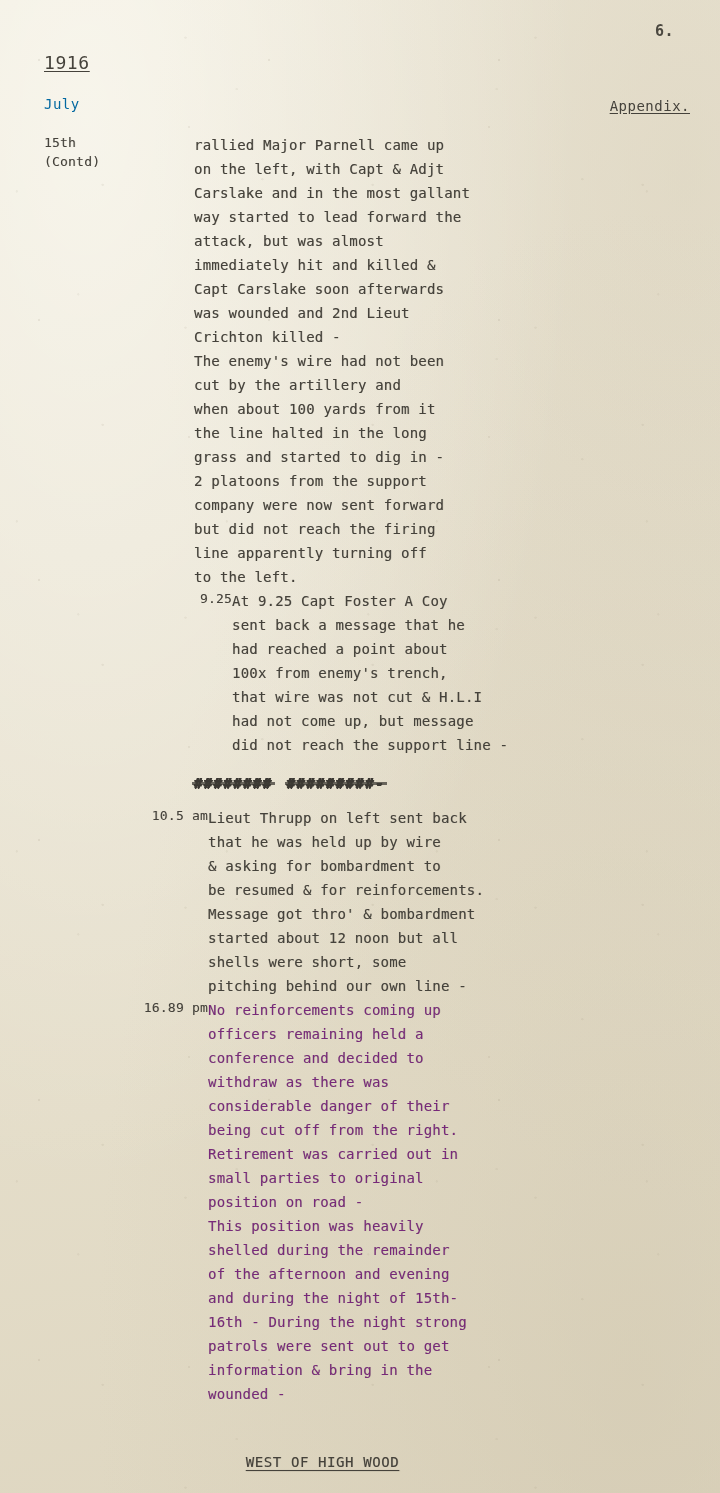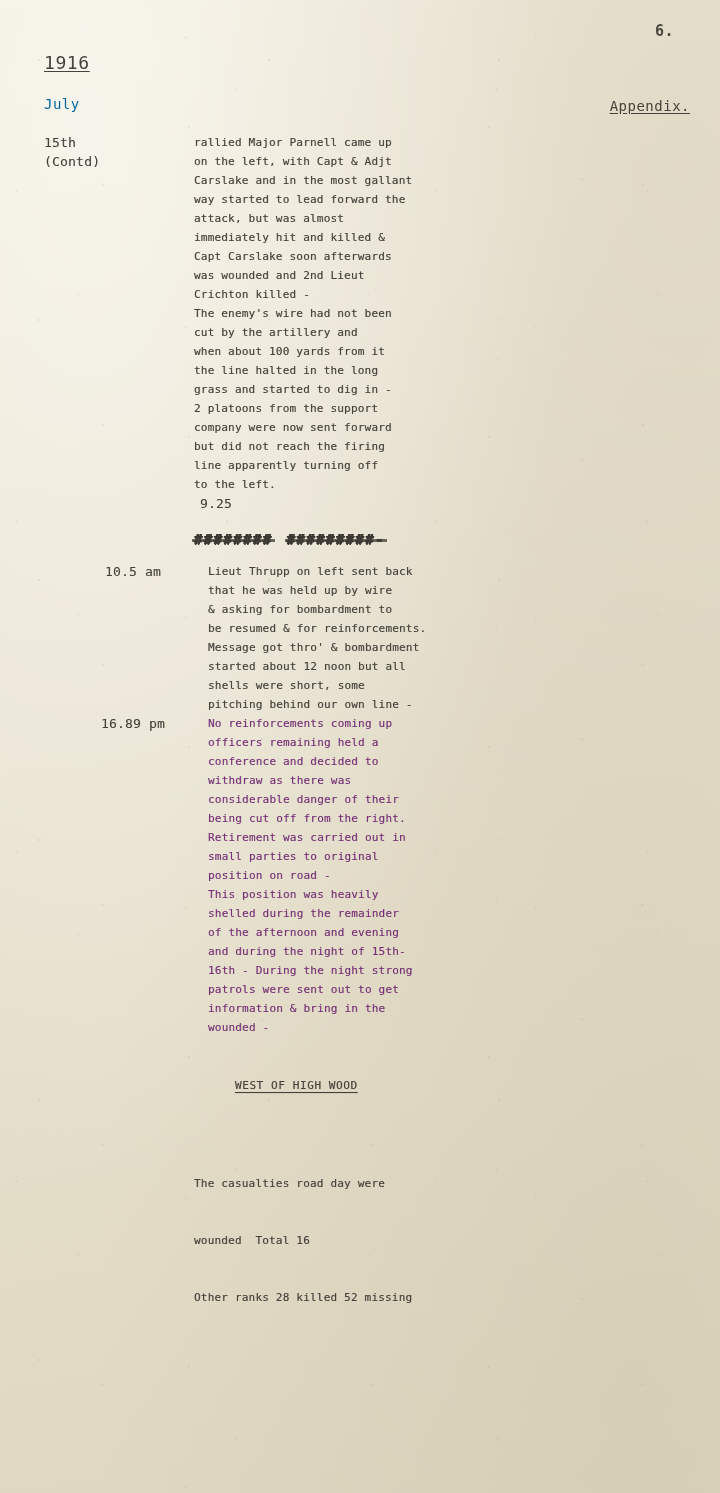--- a/index.html
+++ b/index.html
@@ -41,22 +41,22 @@
   }
   .page {
     position: absolute;
     inset: 0;
     color: #4a4740;
   }
 
   
   .tw {
     font-family: "DejaVu Sans Mono", monospace;
-    font-size: 11px;
-    line-height: 19px;
+    font-size: 14px;
+    line-height: 24px;
     letter-spacing: 0.2px;
     color: #45423b;
     white-space: pre-wrap;
     text-shadow: 0.4px 0.3px 0 rgba(70,66,58,0.30), -0.3px -0.2px 0 rgba(120,114,98,0.18);
   }
   .faded { color: #701a75; opacity: 0.92; }
 
   .page-number {
     position: absolute;
     top: 22px;
@@ -115,21 +115,21 @@
     line-height: 19.4px;
     color: #45423b;
     white-space: pre-wrap;
     text-shadow: 0.4px 0.3px 0 rgba(70,66,58,0.28);
   }
   .entry-time.indent-r {
     text-align: right;
     padding-left: 38px;
   }
   .entry-time.indent-r2 {
-    text-align: center;
+    text-align: right;
     padding-left: 14px;
   }
   .entry-body {
     flex: 1 1 auto;
   }
 
   .struck {
     margin: 16px 0 14px 0;
     padding-left: 150px;
   }
@@ -203,20 +203,27 @@
 grass and started to dig in -
 2 platoons from the support
 company were now sent forward
 but did not reach the firing
 line apparently turning off
 to the left.</div>
     </div>
 
     <div class="entry">
       <div class="entry-time tw indent-r">9.25</div>
+      <div class="entry-body tw">At 9.25 Capt Foster A Coy
+sent back a message that he
+had reached a point about
+100x from enemy's trench,
+that wire was not cut &amp; H.L.I
+had not come up, but message
+did not reach the support line -</div>
     </div>
 
     <div class="struck">
       <span class="blot">########</span><span class="blot gap">#########-</span>
     </div>
 
     <div class="entry">
       <div class="entry-time tw indent-r2">10.5 am</div>
       <div class="entry-body tw">Lieut Thrupp on left sent back
 that he was held up by wire

